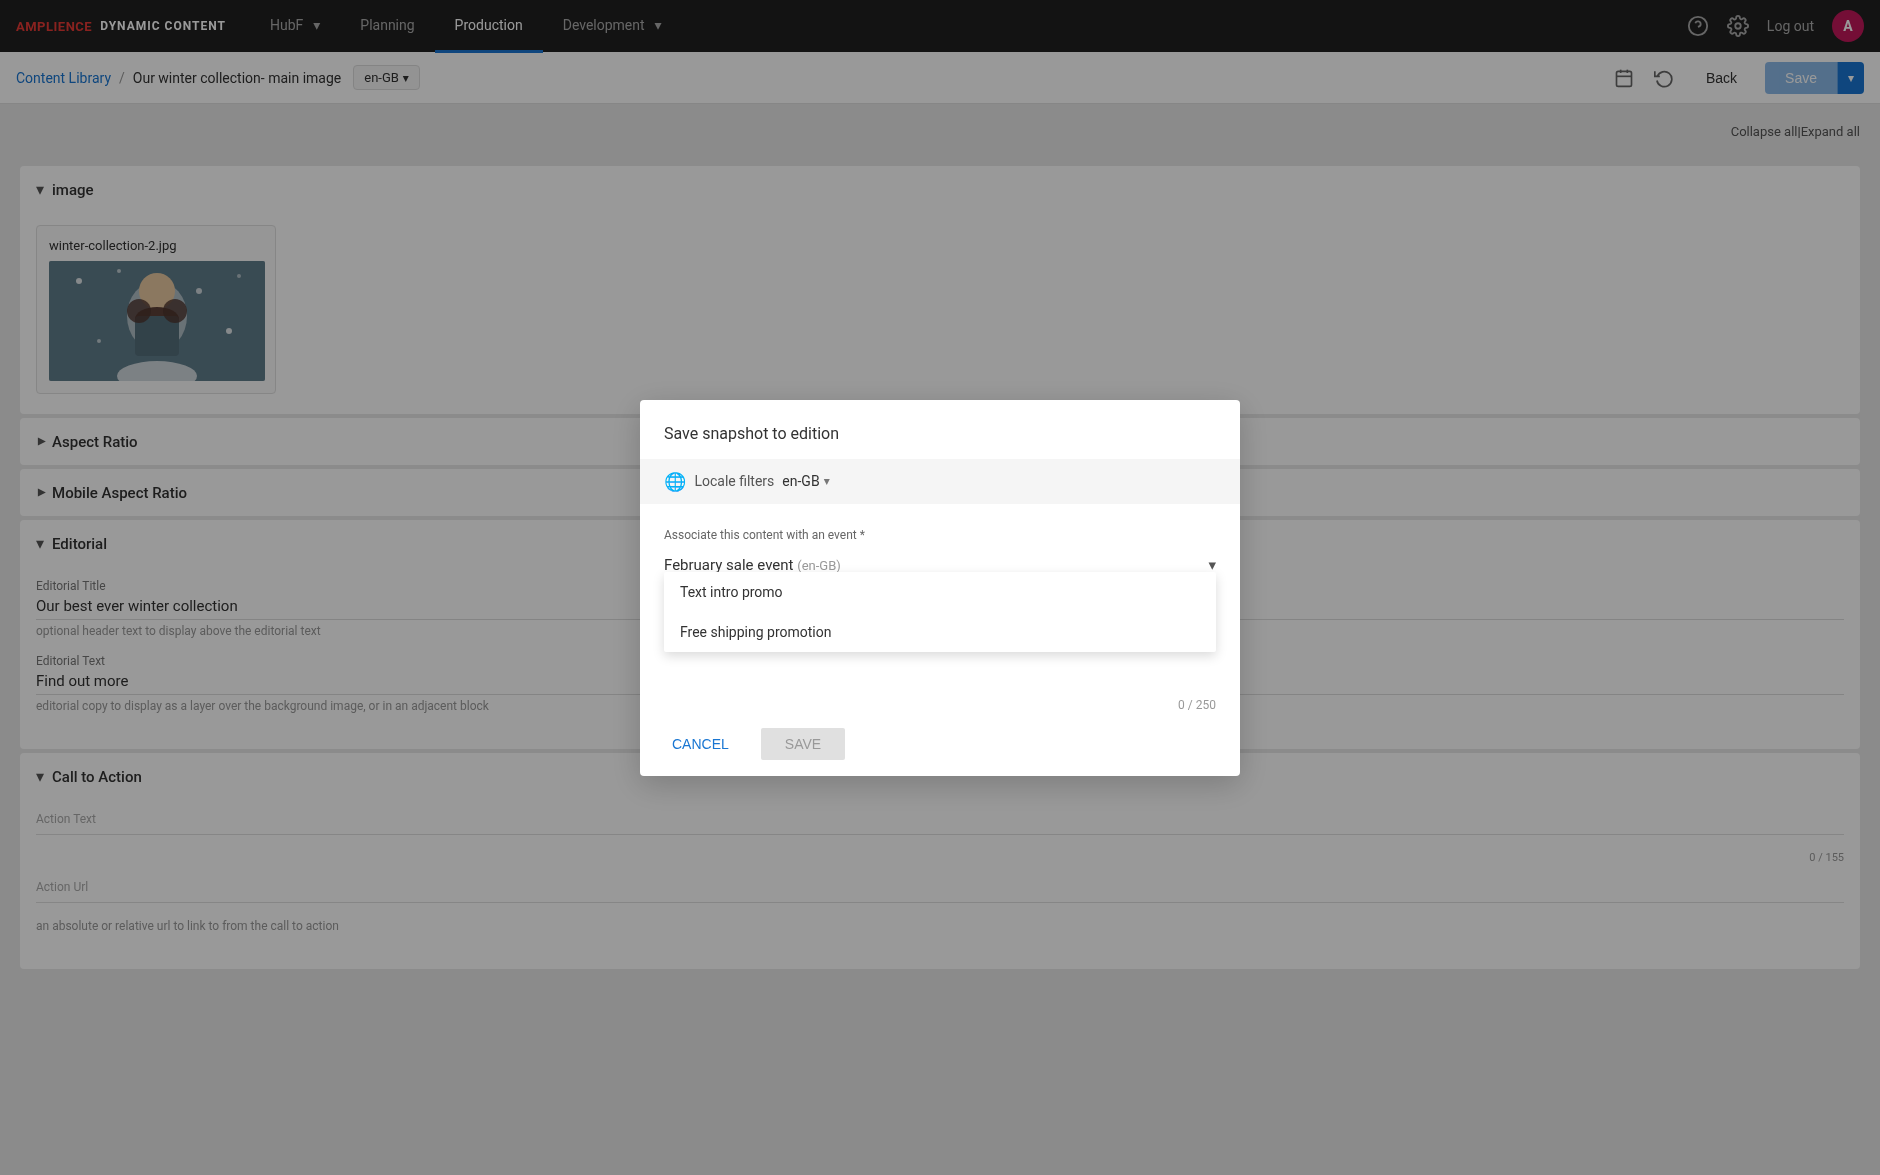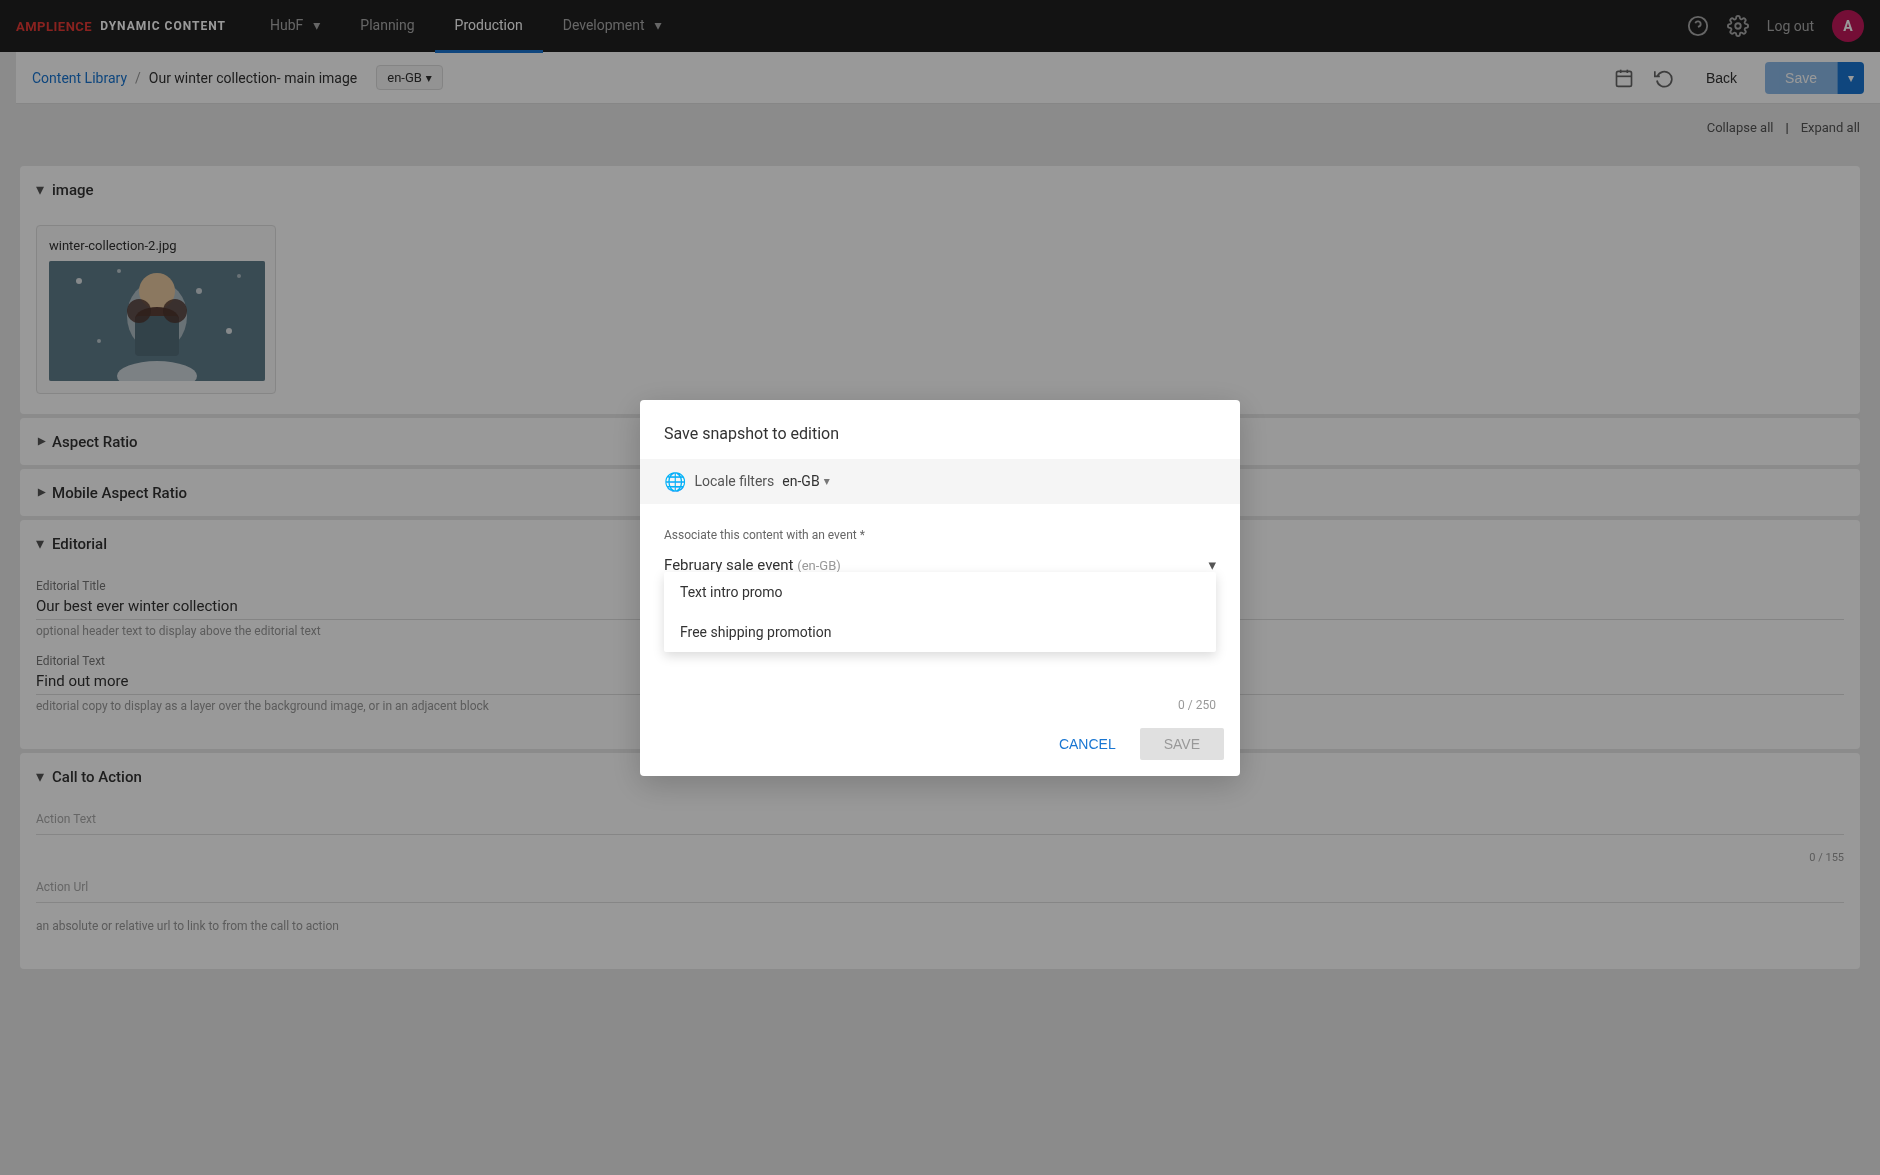--- a/index.html
+++ b/index.html
@@ -82,22 +82,21 @@
     }
 
     
     .sub-nav {
       display: flex;
       align-items: center;
       background: #fff;
       height: 52px;
       padding: 0 16px;
       border-bottom: 1px solid #e0e0e0;
-      gap: 11px;
-      margin-left: 16px;
+      gap: 4px;
     }
     .breadcrumb {
       display: flex;
       align-items: center;
       gap: 8px;
       color: #1976d2;
       font-size: 14px;
     }
     .breadcrumb-sep { color: #999; }
     .breadcrumb-current { color: #333; }
@@ -168,25 +167,25 @@
       height: calc(1175px - 54px - 52px);
       position: relative;
       overflow-y: auto;
     }
 
     
     .collapse-bar {
       display: flex;
       justify-content: flex-end;
       align-items: center;
-      padding: 0 20px;
-      gap: 12px;
+      padding: 20px 20px;
+      gap: 0;
       font-size: 13px;
       position: absolute;
-      top: 16px;
+      top: 0;
       right: 0;
     }
     .collapse-bar a {
       color: #555;
       cursor: pointer;
       text-decoration: none;
     }
 
     
     .content-area {
@@ -357,23 +356,23 @@
       color: #333;
     }
     .comments-counter {
       text-align: right;
       font-size: 12px;
       color: #999;
       padding: 4px 24px 8px 24px;
     }
     .dialog-actions {
       display: flex;
-      justify-content: flex-end;
+      justify-content: flex-start;
       padding: 8px 16px 16px 16px;
-      gap: 8px;
+      gap: 16px;
     }
     .btn-cancel {
       background: none;
       border: none;
       color: #1976d2;
       font-size: 14px;
       font-weight: 500;
       padding: 8px 16px;
       cursor: pointer;
       text-transform: uppercase;

